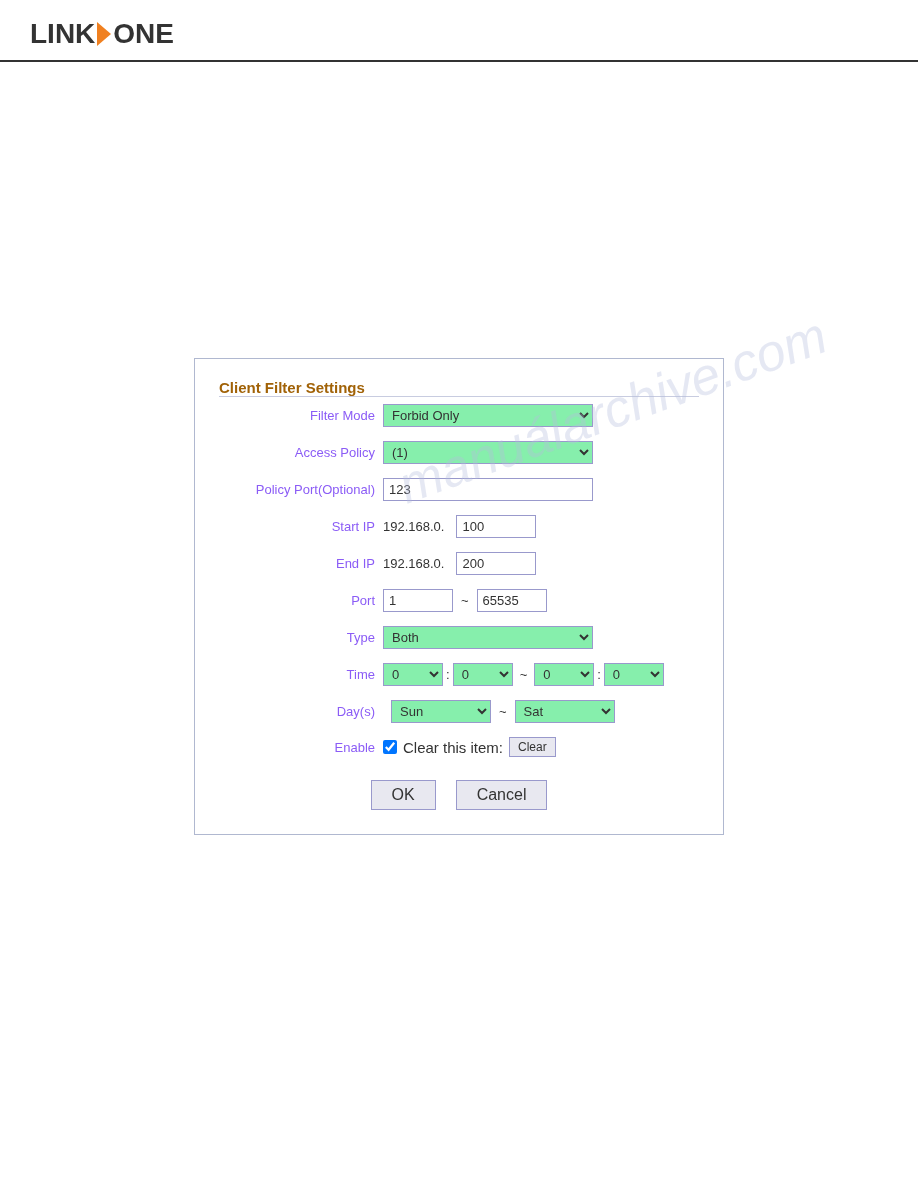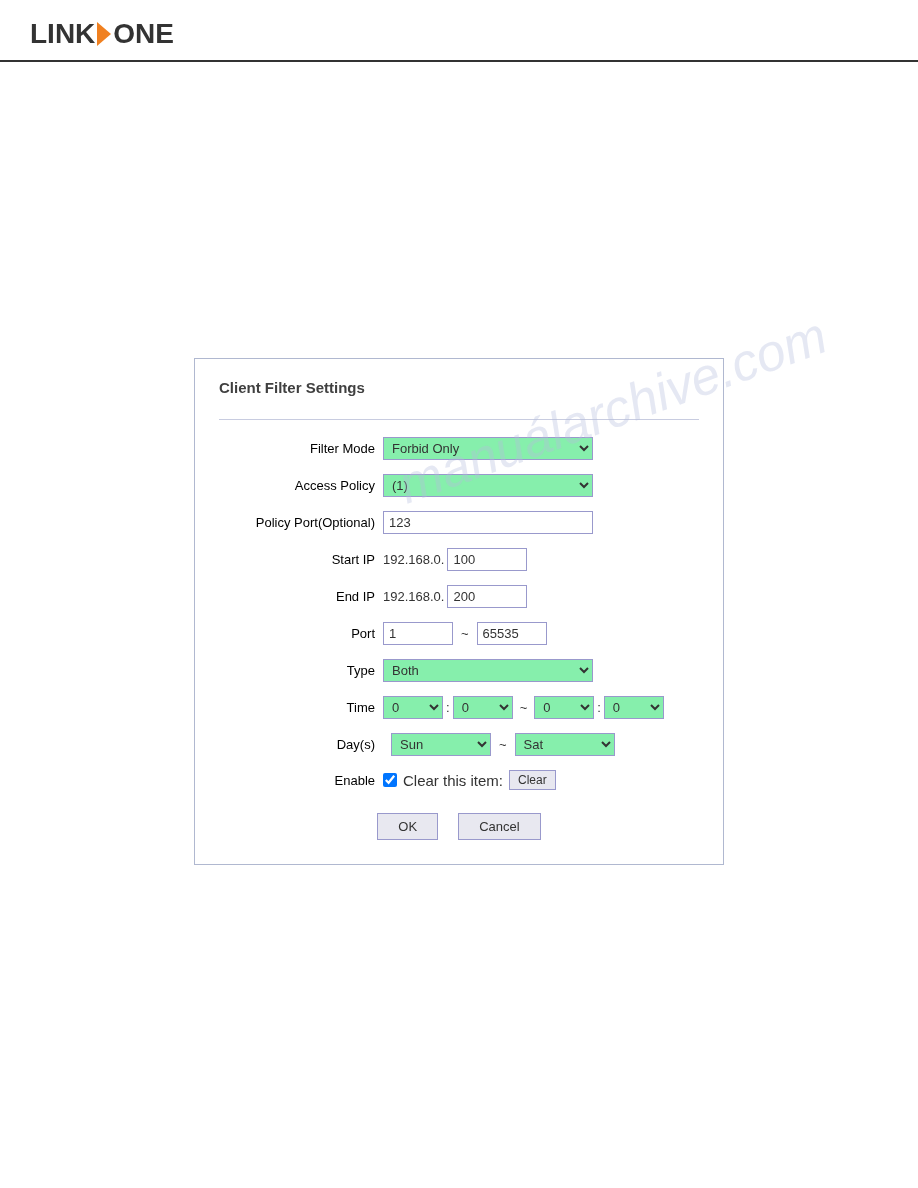--- a/index.html
+++ b/index.html
@@ -61,42 +61,41 @@
 
     
     .panel {
       background: #ffffff;
       border: 1px solid #b0b8d0;
       width: 530px;
       padding: 20px 24px 24px 24px;
     }
 
     .panel-title {
-      color: #404040;
+      color: #a16207;
       font-size: 15px;
       font-weight: bold;
-      margin-bottom: 10px;
-      padding-bottom: 23px;
+      padding-bottom: 0;
       border-bottom: 1px solid #c8cce0;
     }
 
     .form-table {
       width: 100%;
       border-collapse: collapse;
     }
 
     .form-table tr td {
       padding: 7px 4px;
       vertical-align: middle;
     }
 
     .label-cell {
       text-align: right;
       padding-right: 12px;
-      color: #000000;
+      color: #8b5cf6;
       white-space: nowrap;
       width: 160px;
       font-size: 13px;
     }
 
     .input-cell {
       text-align: left;
     }
 
     
@@ -125,21 +124,21 @@
       width: 100px;
     }
 
     .select-small {
       width: 60px;
     }
 
     .ip-row {
       display: flex;
       align-items: center;
-      gap: 1px;
+      gap: 10px;
     }
 
     .ip-prefix {
       font-size: 13px;
       color: #333;
       margin-right: 2px;
     }
 
     .ip-last {
       width: 80px;
@@ -198,21 +197,21 @@
       margin-top: 16px;
       display: flex;
       justify-content: center;
       gap: 20px;
     }
 
     .btn-ok, .btn-cancel {
       border: 1px solid #9999cc;
       background: #e8e8f0;
       padding: 5px 20px;
-      font-size: 13px;
+      font-size: 16px;
       color: #333;
       cursor: pointer;
       min-width: 60px;
     }
 
     input[type="checkbox"] {
       width: 14px;
       height: 14px;
       cursor: pointer;
     }

